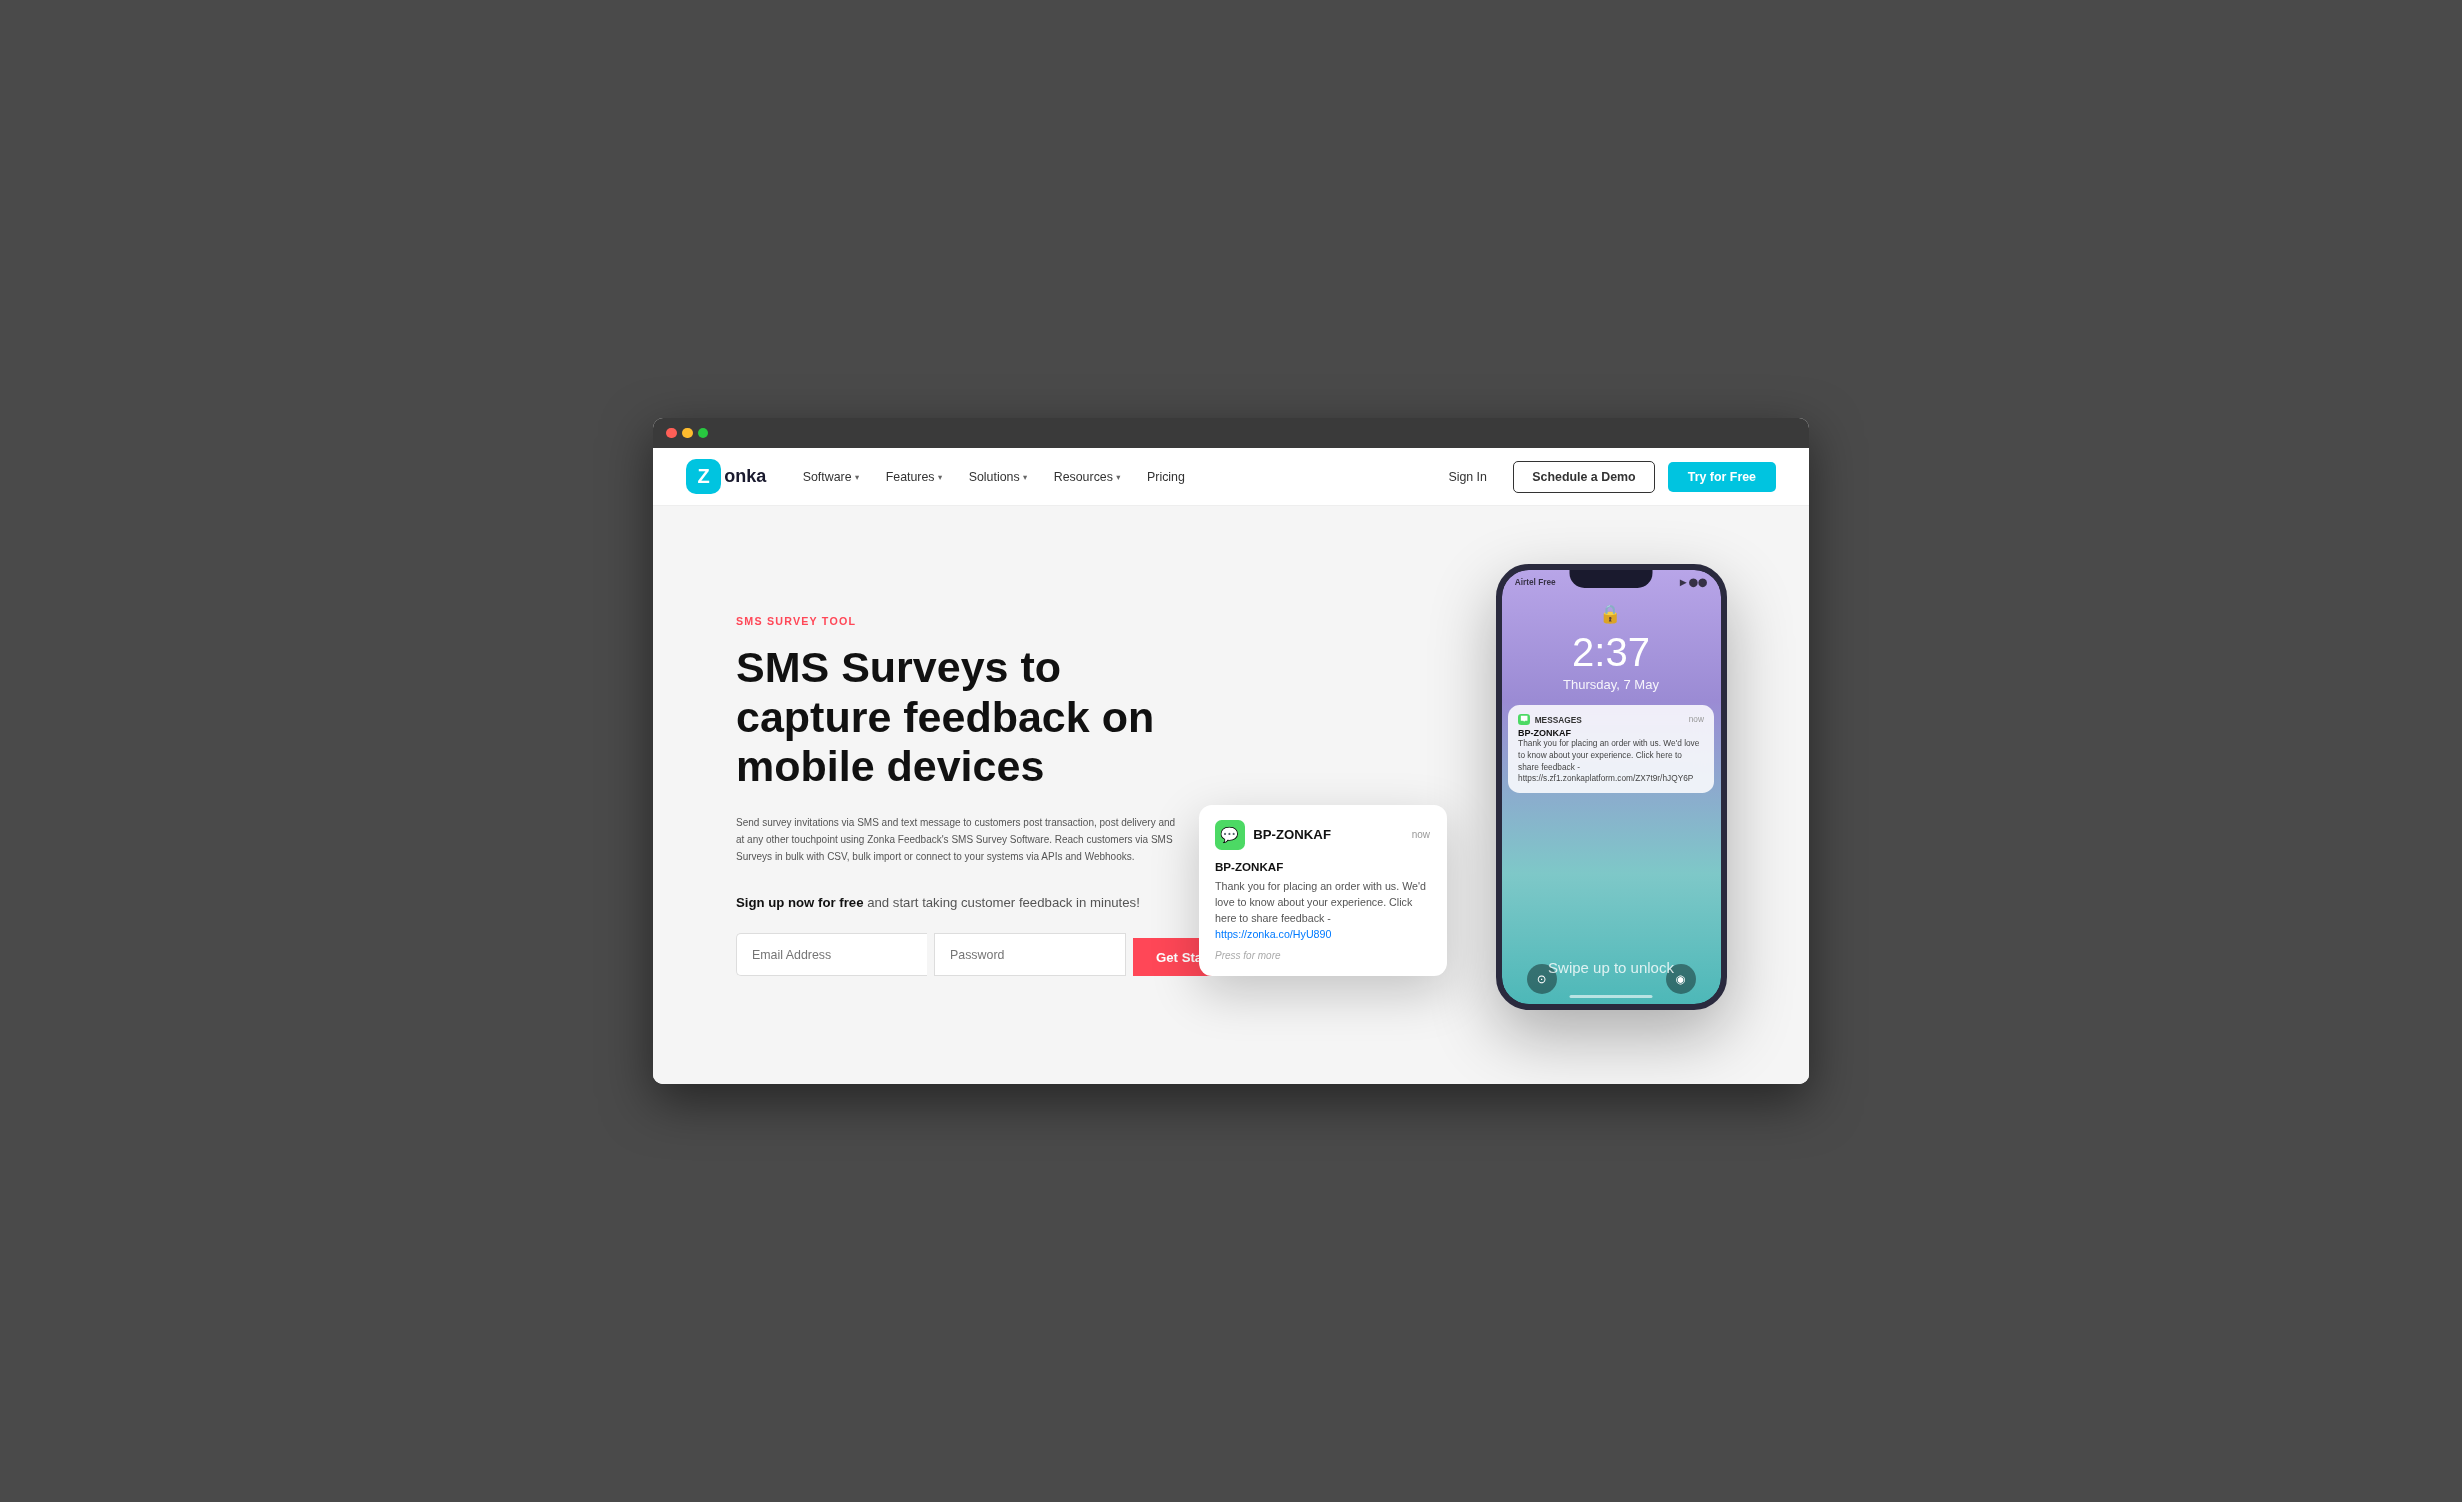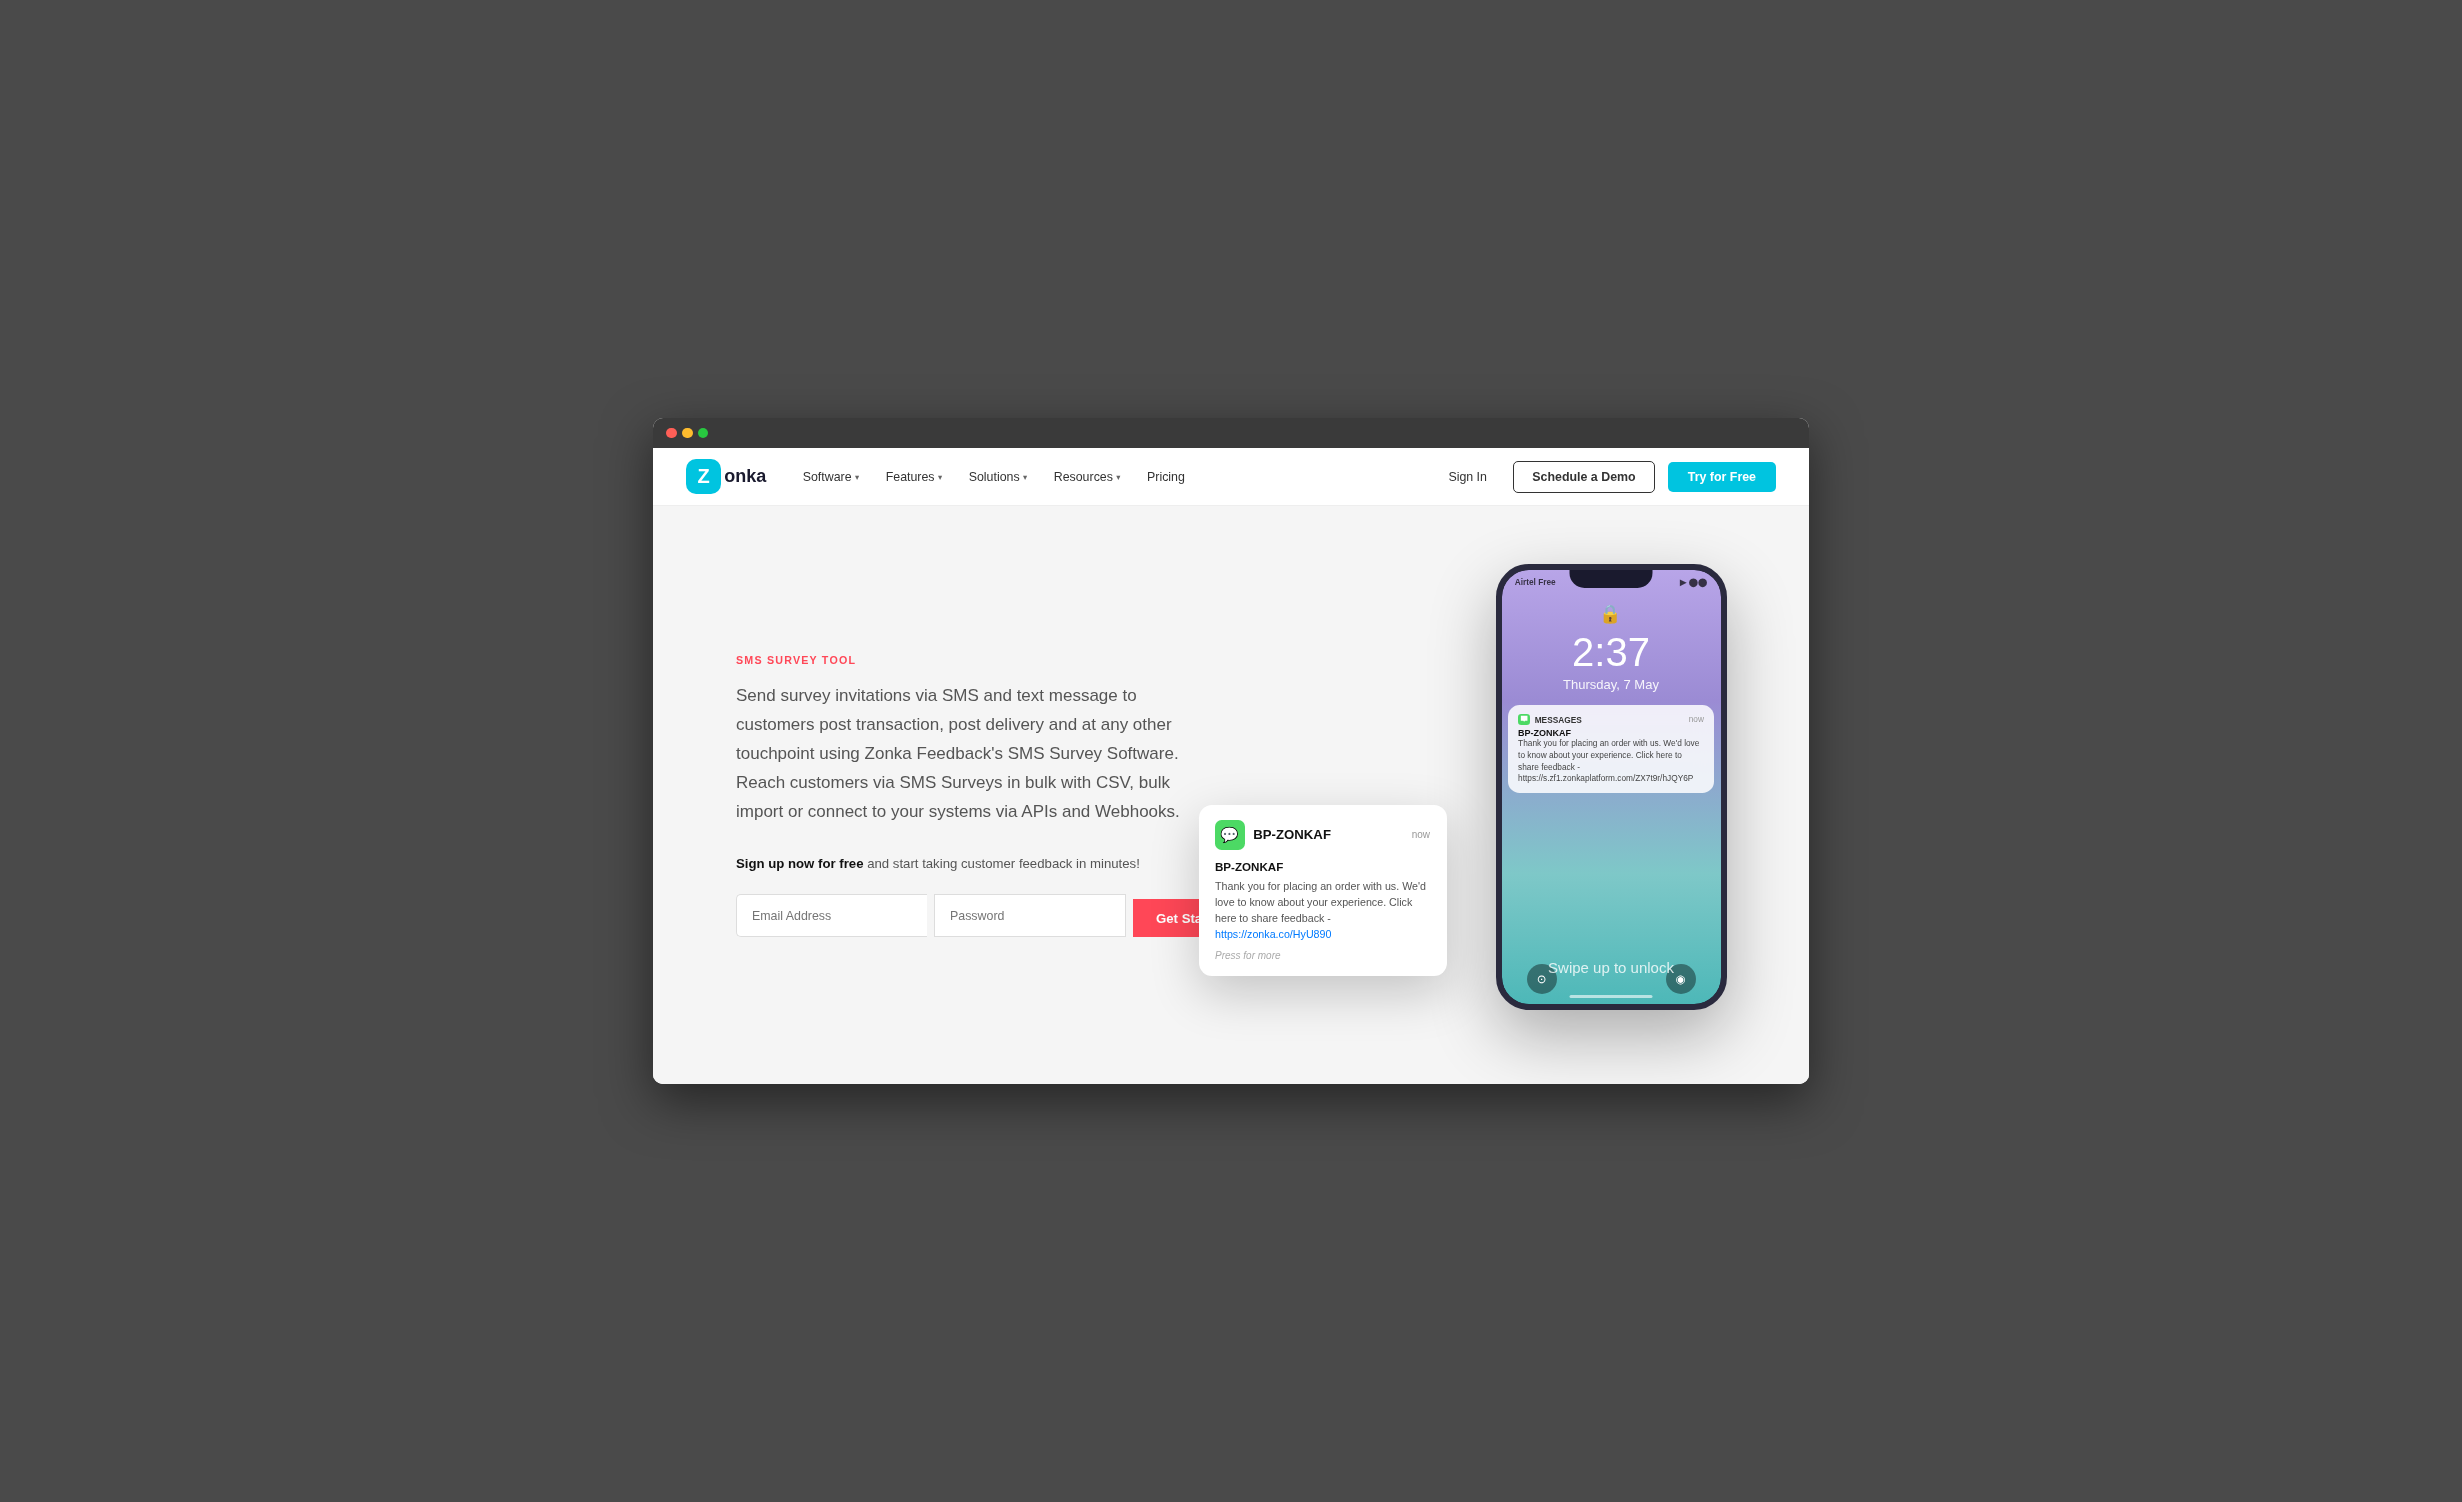--- a/index.html
+++ b/index.html
@@ -143,21 +143,21 @@
 
     .hero-title {
       font-size: 43px;
       font-weight: 900;
       color: #111;
       line-height: 1.15;
       margin-bottom: 23px;
     }
 
     .hero-description {
-      font-size: 17px;
+      font-size: 10px;
       color: #555;
       line-height: 1.7;
       margin-bottom: 26.4px;
     }
 
     .hero-signup-text {
       font-size: 13.2px;
       color: #555;
       margin-bottom: 20px;
       line-height: 1.6;
@@ -536,20 +536,21 @@
         <span class="btn-signin">Sign In</span>
         <button class="btn-schedule">Schedule a Demo</button>
         <button class="btn-try-free">Try for Free</button>
       </div>
     </nav>
 
     <section class="hero">
 
       <div class="hero-content">
         <div class="hero-tag">SMS SURVEY TOOL</div>
+        <h1 class="hero-title">SMS Surveys to capture feedback on mobile devices</h1>
         <p class="hero-description">Send survey invitations via SMS and text message to customers post transaction, post delivery and at any other touchpoint using Zonka Feedback's SMS Survey Software. Reach customers via SMS Surveys in bulk with CSV, bulk import or connect to your systems via APIs and Webhooks.</p>
         <p class="hero-signup-text">
           <strong>Sign up now for free</strong><span> and start taking customer feedback in minutes!</span>
         </p>
 
         <div class="hero-form">
           <input type="email" class="form-input" placeholder="Email Address" style="">
           <input type="password" class="form-input" placeholder="Password" style="">
           <button class="btn-get-started">Get Started</button>
         </div>

